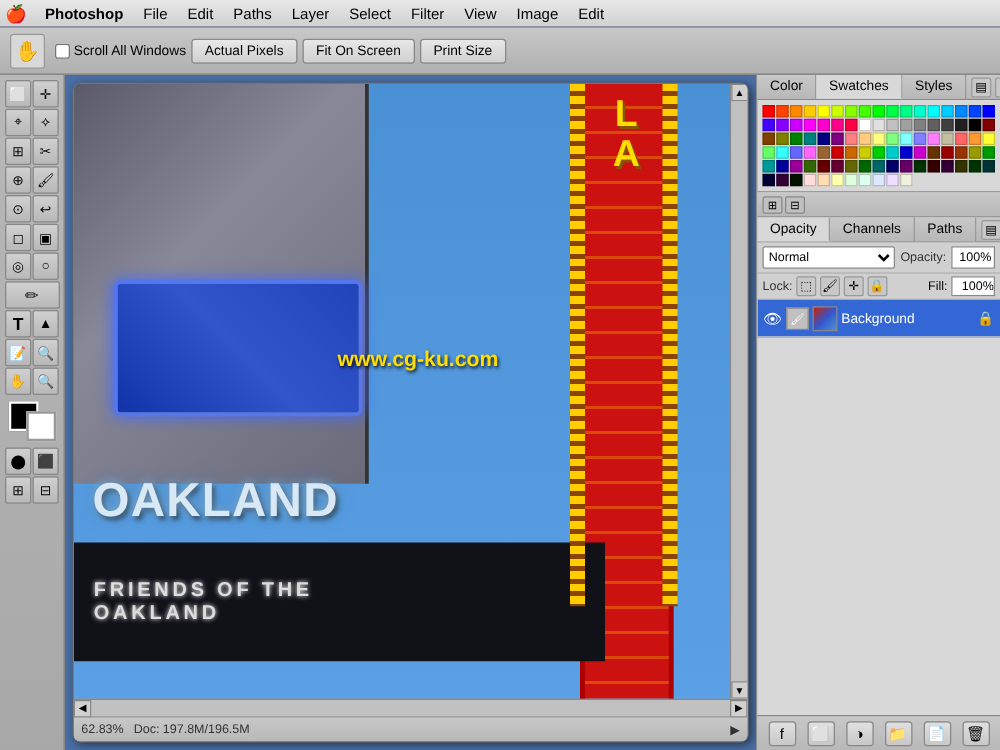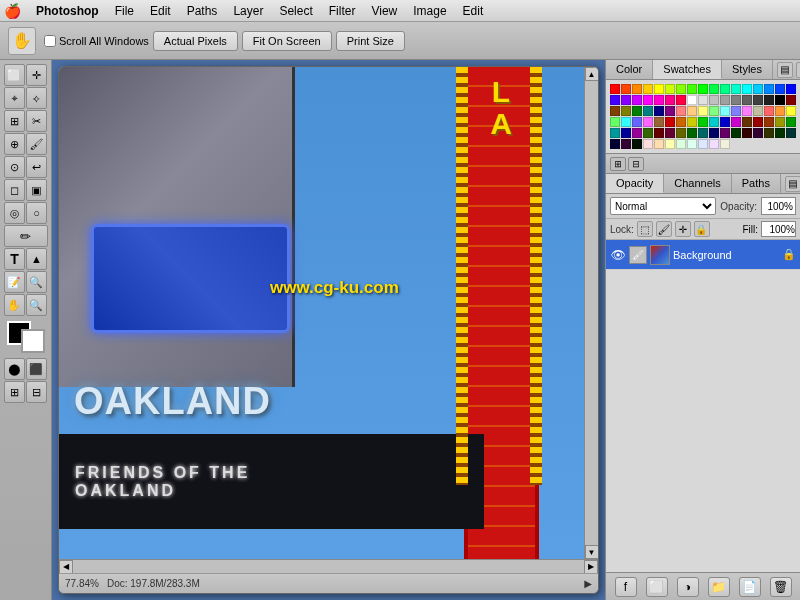--- a/index.html
+++ b/index.html
@@ -616,22 +616,22 @@
         <div class="scroll-track"></div>
         <div class="scroll-arrow">▼</div>
       </div>
     </div>
     <div class="doc-scroll-bottom">
       <div class="scroll-arrow">◀</div>
       <div style="flex:1;background:#c0c0c0;"></div>
       <div class="scroll-arrow">▶</div>
     </div>
     <div id="doc-statusbar">
-      <span>77.84%</span>
-      <span>Doc: 197.8M/283.3M</span>
+      <span>62.83%</span>
+      <span>Doc: 197.8M/196.5M</span>
       <span style="margin-left:auto;">▶</span>
     </div>
   </div>
 
   <div id="right-panels">
 
     <div id="swatches-panel">
       <div id="swatches-tabs">
         <div class="panel-tab">Color</div>
         <div class="panel-tab active">Swatches</div>

